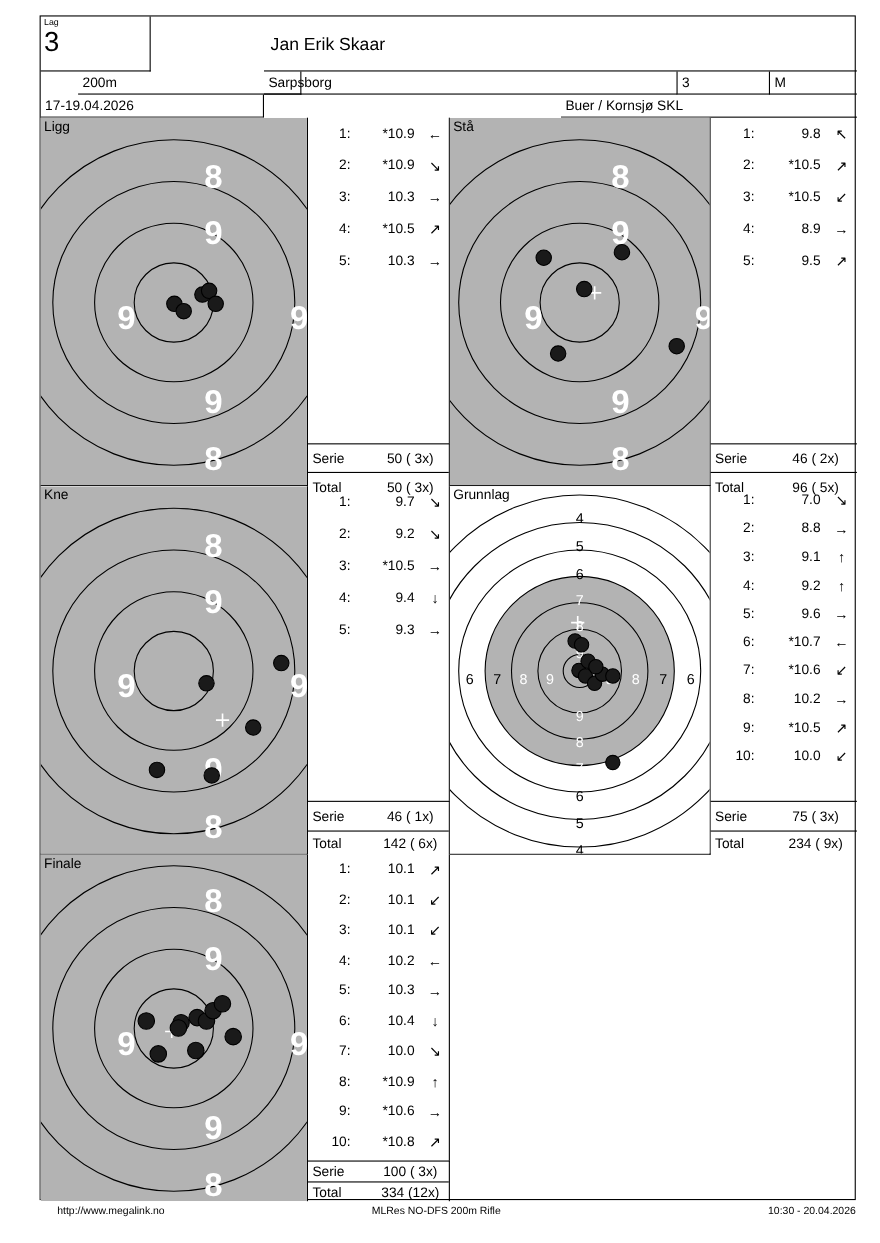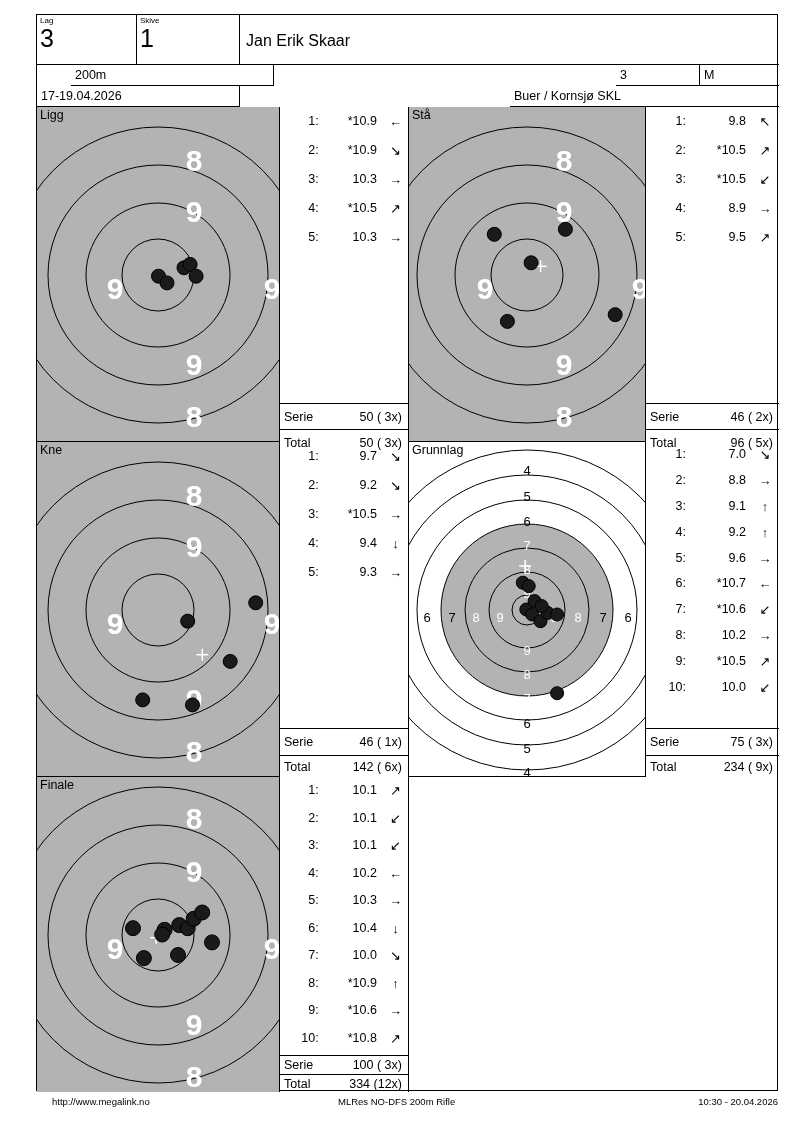--- a/index.html
+++ b/index.html
@@ -16,48 +16,47 @@
   .shots{position:absolute;box-sizing:border-box;border-right:1px solid #000;overflow:hidden;}
   .shotline{display:flex;font-size:12.5px;line-height:13px;height:29px;align-items:center;}
   .shotline.narrow{height:25.8px;}
   .sn{width:40px;text-align:right;padding-right:6px;}
   .sv{width:54px;text-align:right;}
   .sa{width:26px;text-align:center;font-size:13px;padding-left:6px;}
   .sumbox{position:absolute;box-sizing:border-box;border-right:1px solid #000;border-top:1px solid #000;}
   .sumrow{display:flex;height:26px;align-items:center;font-size:12.5px;border-bottom:1px solid #000;box-sizing:border-box;}
   .sumrow:last-child{border-bottom:none;}
   .sumlbl{padding-left:4px;width:60px;}
-  .sumval{flex:1;text-align:right;padding-right:6px;}
+  .sumval{flex:1;text-align:center;padding-right:6px;}
 
   
   .footer{position:absolute;left:36px;top:1096px;width:742px;height:20px;font-size:9.5px;}
   .footer span{position:absolute;top:0;}
 
   svg{display:block;}
 </style>
 </head>
 <body>
 
 <div class="sheet">
   <div class="frame">
 
     <div class="cell" style="left:0;top:0;width:100px;height:50px;">
       <div class="lbl">Lag</div>
       <div class="big">3</div>
     </div>
-    <div class="cell" style="left:100px;top:0;width:103px;height:50px;">
-      <div class="lbl">Skive</div>
-      <div class="big">1</div>
-    </div>
     <div class="cell" style="left:203px;top:0;width:539px;height:50px;border-right:none;">
       <div class="name" style="padding-top:11px;">Jan Erik Skaar</div>
     </div>
 
     <div class="cell" style="left:0;top:50px;width:203px;height:21px;margin-left:34px;">
       <div class="txt">200m</div>
+    </div>
+    <div class="cell" style="left:203px;top:50px;width:376px;height:21px;">
+      <div class="txt">Sarpsborg</div>
     </div>
     <div class="cell" style="left:579px;top:50px;width:84px;height:21px;">
       <div class="txt">3</div>
     </div>
     <div class="cell" style="left:663px;top:50px;width:79px;height:21px;border-right:none;">
       <div class="txt">M</div>
     </div>
 
     <div class="cell" style="left:0;top:71px;width:203px;height:21px;">
       <div class="txt">17-19.04.2026</div>

